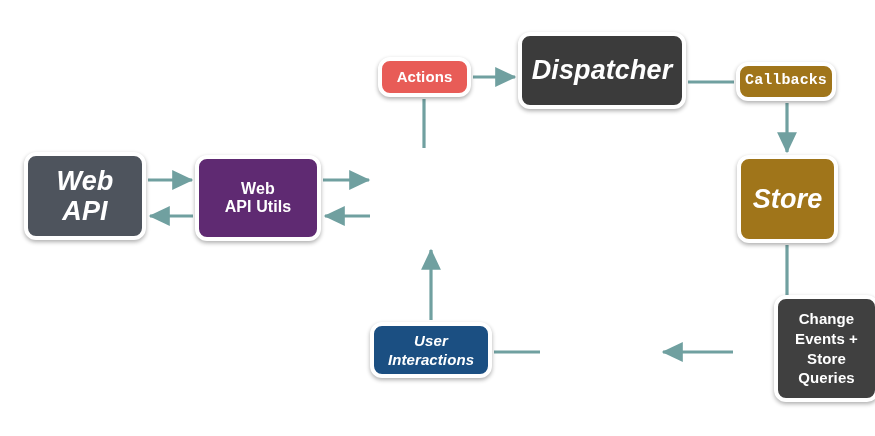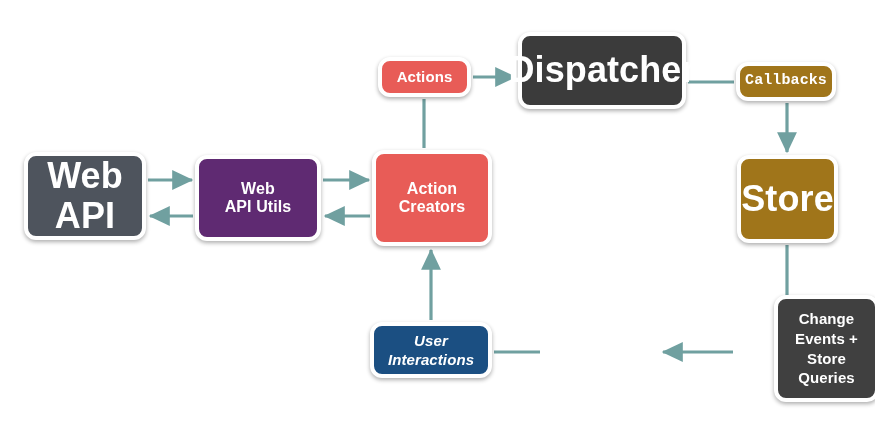--- a/index.html
+++ b/index.html
@@ -34,22 +34,23 @@
     color: #ffffff;
     border: 4px solid #ffffff;
     border-radius: 12px;
     box-shadow: 0 2px 4px rgba(0,0,0,0.32);
     line-height: 1.12;
     z-index: 3;
     white-space: pre-line;
     letter-spacing: 0.1px;
   }
   .node-big {
-    font-size: 36px;
+    font-size: 27px;
     font-weight: bold;
+    font-style: italic;
   }
   .node-small {
     font-size: 15px;
     font-weight: bold;
   }
   .node-pill {
     border-radius: 12px;
     font-size: 15px;
     font-weight: bold;
   }
@@ -94,22 +95,20 @@
 
     <line x1="431" y1="320" x2="431" y2="250" stroke="#70a0a0" stroke-width="3.2" marker-end="url(#arrowhead)"></line>
   </svg>
 
   <div class="node node-big" style="left:24px; top:152px; width:122px; height:88px; background:#4e545d;">Web
 API</div>
 
   <div class="node node-med" style="left:195px; top:155px; width:126px; height:86px; background:#5f2a72;">Web
 API Utils</div>
 
-  <div class="node node-med" style="left:372px; top:150px; width:120px; height:96px; background:#e85c57;">Action
-Creators</div>
 
   <div class="node node-pill" style="left:378px; top:57px; width:93px; height:40px; background:#e85c57;">Actions</div>
 
   <div class="node node-big" style="left:518px; top:32px; width:168px; height:77px; background:#3b3b3b;">Dispatcher</div>
 
   <div class="node node-pill" style="left:736px; top:62px; width:100px; height:39px; background:#a0751a;font-family:Liberation Mono, monospace;">Callbacks</div>
 
   <div class="node node-big" style="left:737px; top:155px; width:101px; height:88px; background:#a0751a;">Store</div>
 
   <div class="node node-small" style="left:735px; top:295px; width:105px; height:107px; background:#404040; line-height:1.32;margin-left:39px;">Change

